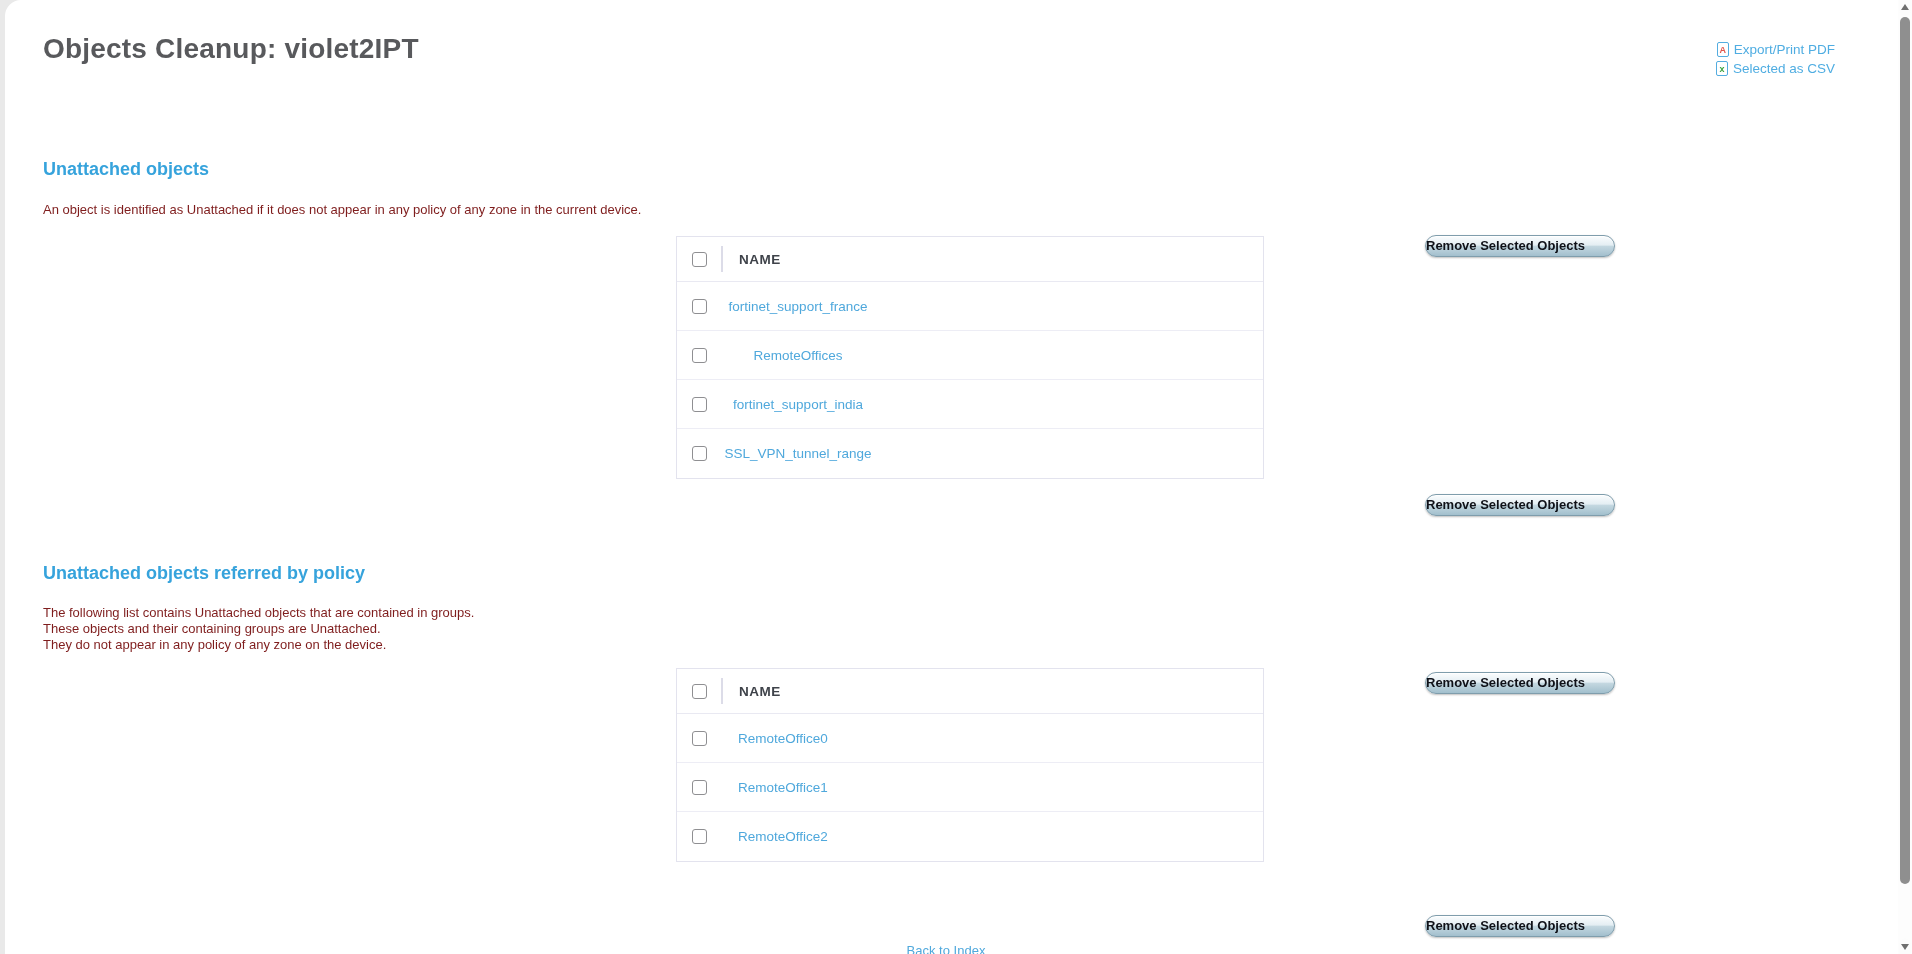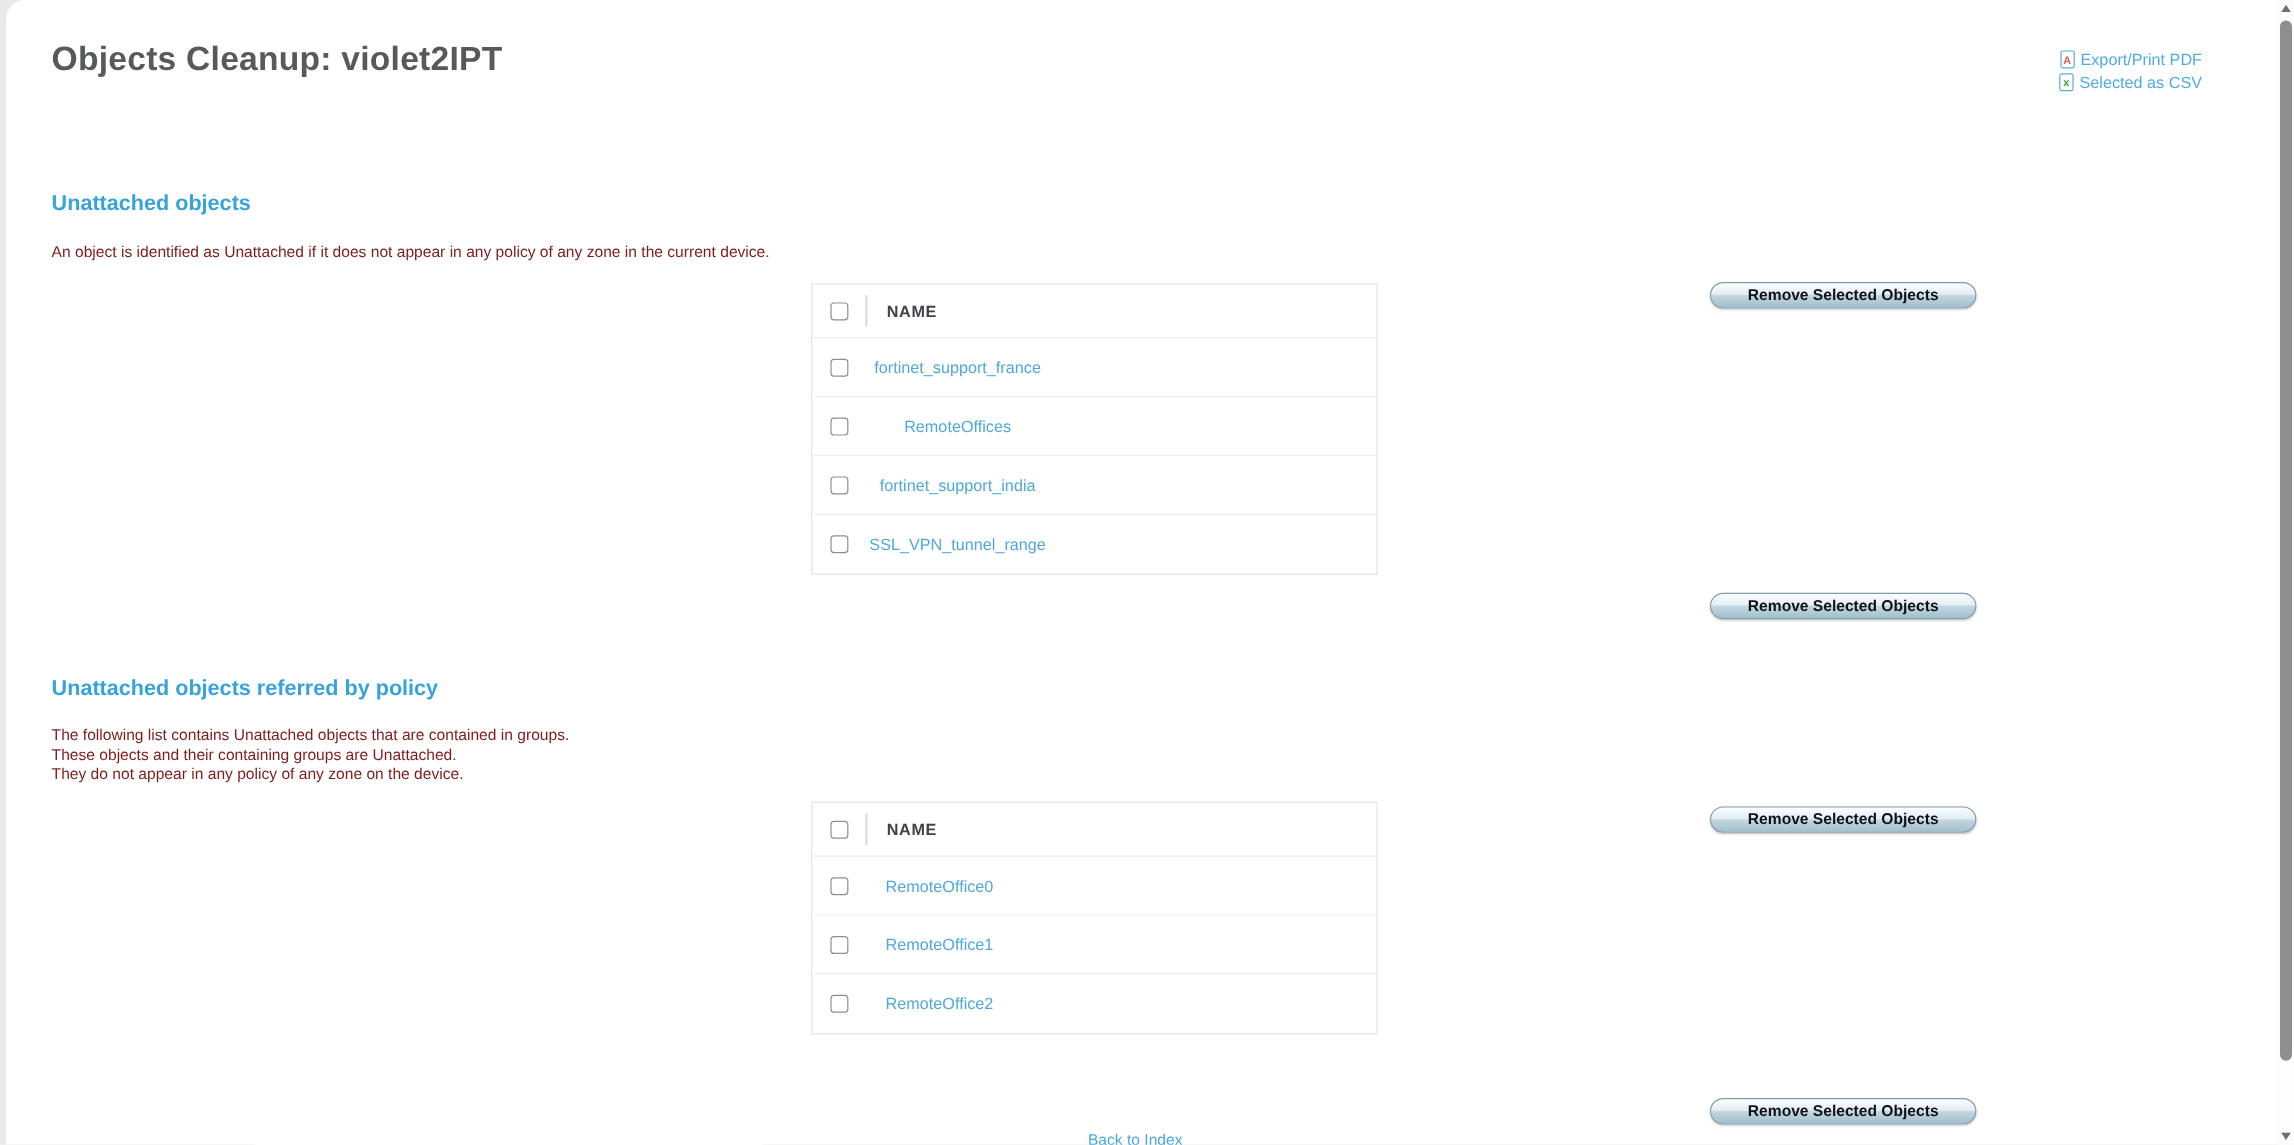--- a/index.html
+++ b/index.html
@@ -44,21 +44,21 @@
   .section-heading {
     position:absolute; left:43px;
     font-size:18px; font-weight:bold; color:#36a3dc; line-height:16px;
   }
   .section-desc {
     position:absolute; left:43px;
     font-size:13px; color:#7f1d1d; line-height:16px;
   }
   
   .tbl {
-    position:absolute; left:676px; width:472px;
+    position:absolute; left:676px; width:588px;
     border:1px solid #e3e3ee; background:#fff;
   }
   .thead {
     display:flex; align-items:center; height:45px;
     border-bottom:1px solid #e9e9f2;
   }
   .trow {
     display:flex; height:49px;
     border-bottom:1px solid #ededf5;
   }
@@ -80,26 +80,26 @@
   }
   .name-center { width:154px; text-align:center; }
   .name-left  { margin-left:17px; text-align:left; }
   input[type="checkbox"] {
     appearance:none; -webkit-appearance:none;
     width:15px; height:15px; background:#fff;
     border:1.5px solid #8f8f92; border-radius:3px; cursor:pointer;
   }
   
   .btn {
-    position:absolute; left:1425px; width:222px; height:22px;
+    position:absolute; left:1425px; width:190px; height:22px;
     border:1px solid #7f9dac; border-radius:11px;
     background:linear-gradient(to bottom,#fbfdfe 0%,#e4eef3 45%,#c3d7e0 52%,#a2bfcd 100%);
     font-family:"Liberation Sans","DejaVu Sans",sans-serif;
     font-size:13px; font-weight:bold; color:#0f1118;
-    text-align:center; line-height:20px; cursor:pointer;
+    text-align:left; line-height:20px; cursor:pointer;
     box-shadow:0 1px 2px rgba(0,0,0,0.25), inset 0 1px 0 rgba(255,255,255,0.9);
   }
   .back-link-wrap {
     position:absolute; left:676px; width:540px; top:941px; text-align:center;
   }
   .back-link {
     font-size:13px; color:#4fa8dc; text-decoration:none; cursor:pointer;
   }
   
   .scrollbar {

